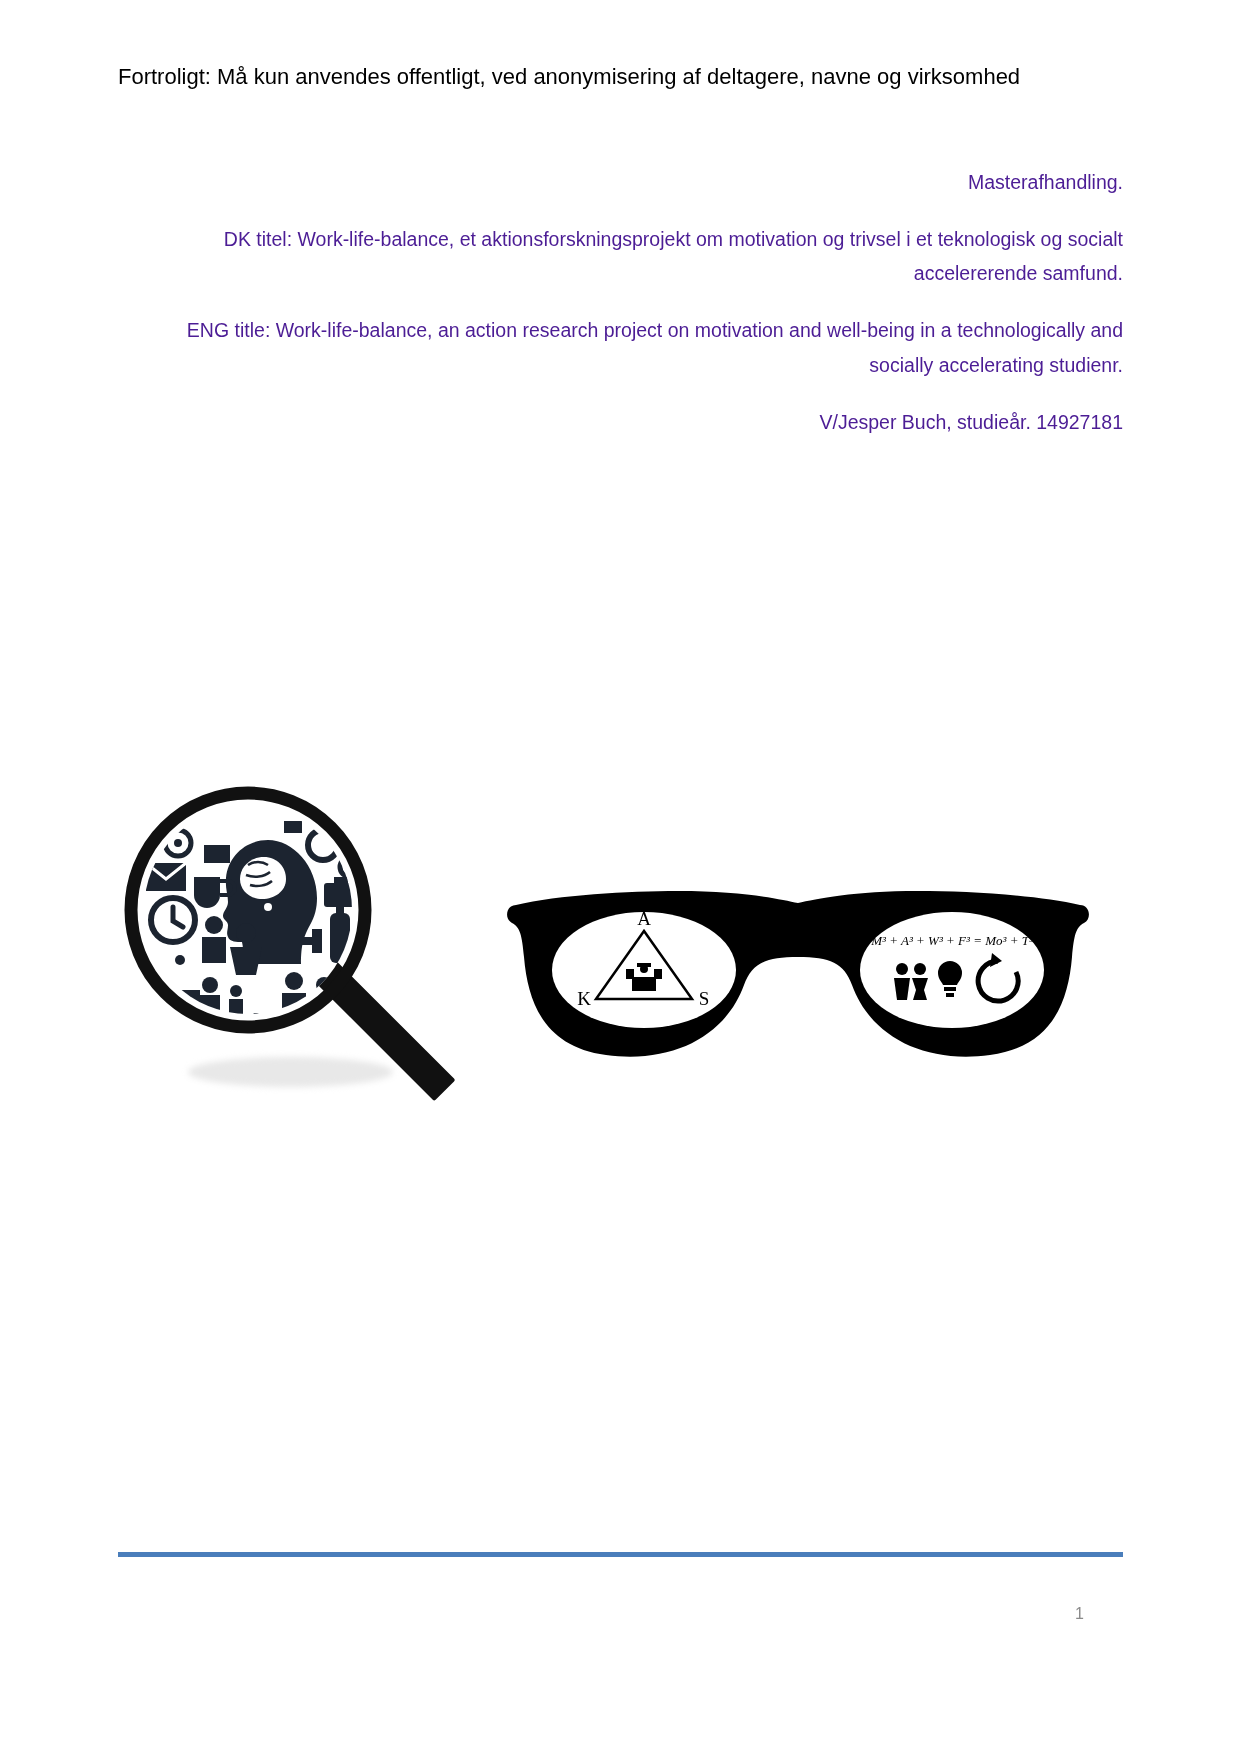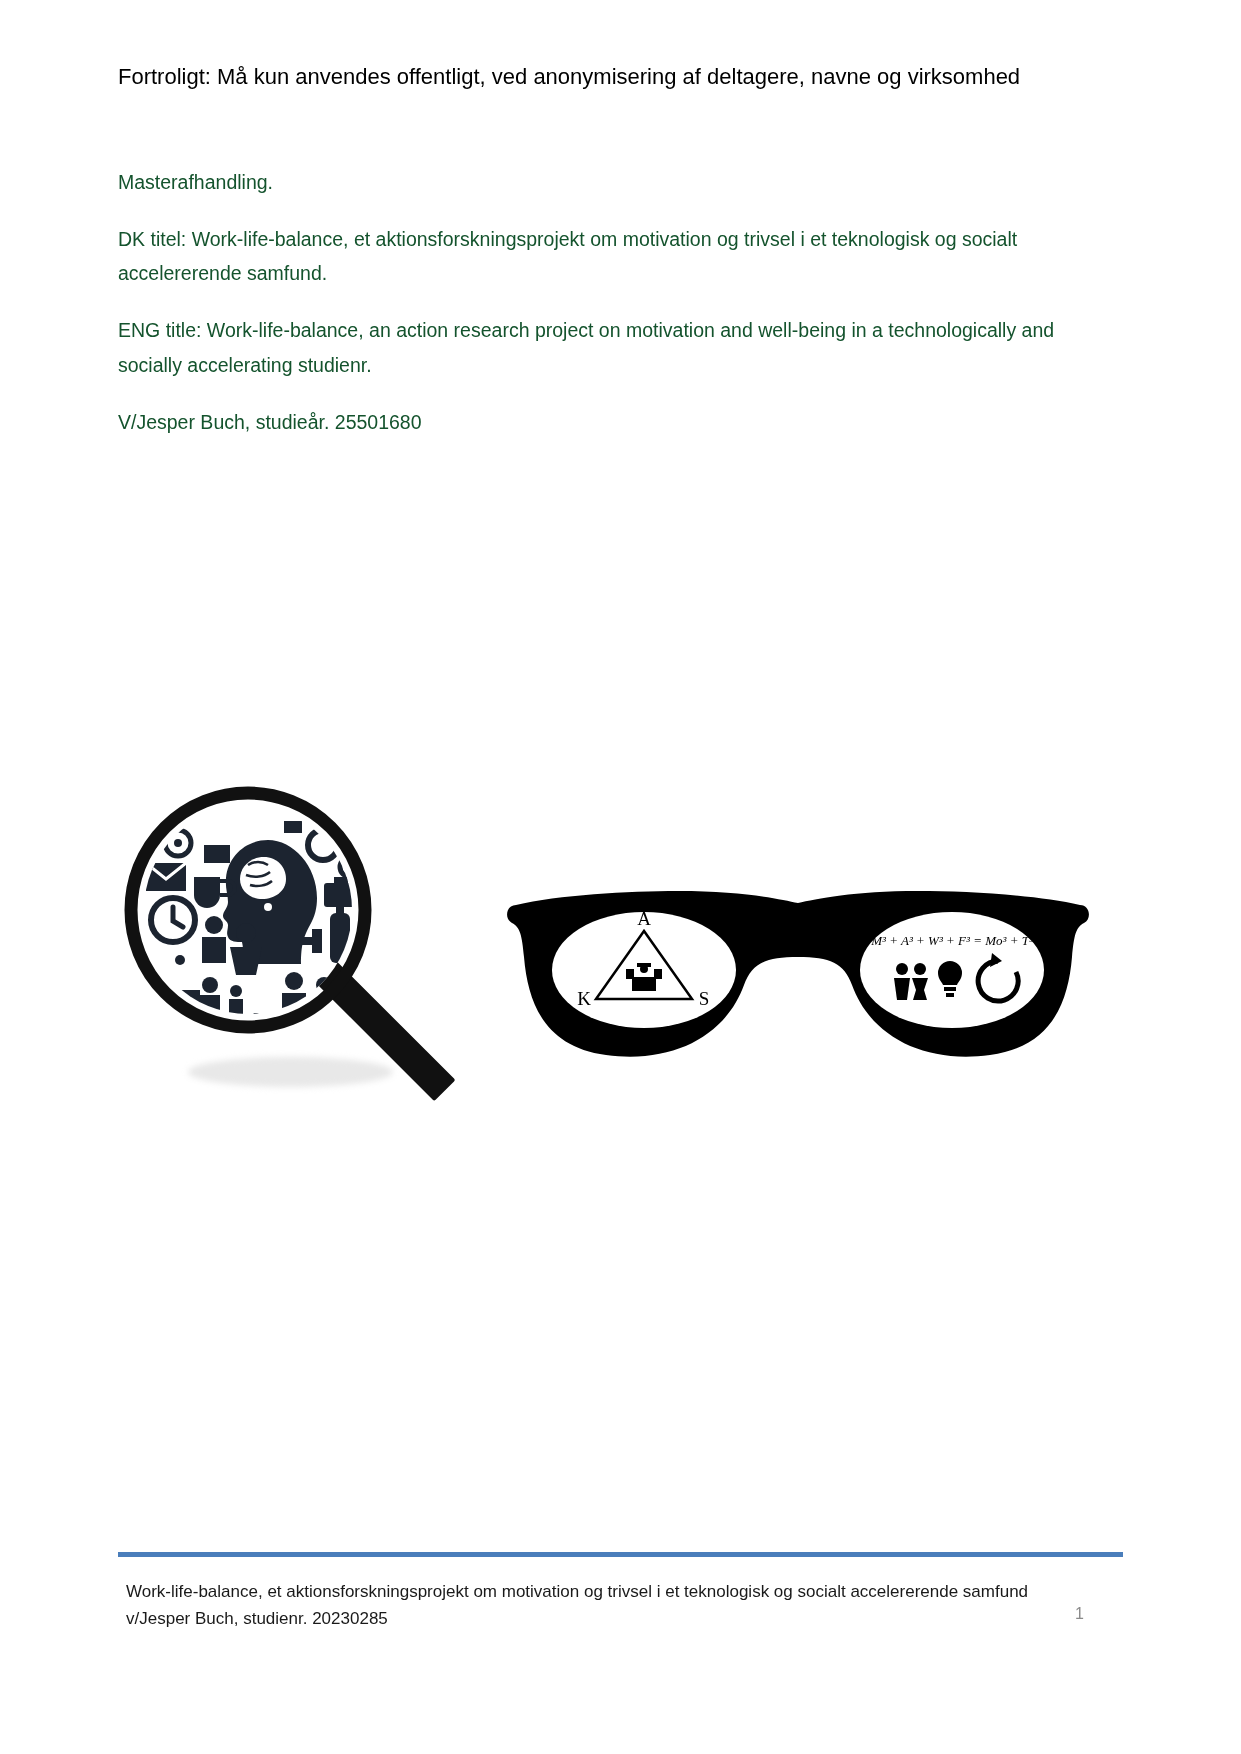--- a/index.html
+++ b/index.html
@@ -30,21 +30,22 @@
     font-size: 22px;
     line-height: 1.5;
     color: #000;
     margin: 0 0 0 0;
   }
   .spacer-1 { height: 72px; }
   p.para {
     font-size: 19.5px;
     line-height: 1.78;
     margin: 0 0 22px 0;
-    color: #14532d;
+    color: #4c1d95;
+    text-align: right;
   }
   .images {
     position: absolute;
     left: 118px;
     top: 785px;
     width: 1005px;
     height: 500px;
   }
   .magnifier {
     position: absolute;
@@ -100,21 +101,21 @@
 
 <div class="page">
 
   <div class="content">
     <div class="confidential">Fortroligt: Må kun anvendes offentligt, ved anonymisering af deltagere, navne og virksomhed</div>
     <div class="spacer-1"></div>
 
     <p class="para">Masterafhandling.</p>
     <p class="para">DK titel: Work-life-balance, et aktionsforskningsprojekt om motivation og trivsel i et teknologisk og socialt accelererende samfund.</p>
     <p class="para">ENG title: Work-life-balance, an action research project on motivation and well-being in a technologically and socially accelerating studienr.</p>
-    <p class="para">V/Jesper Buch, studieår. 25501680</p>
+    <p class="para">V/Jesper Buch, studieår. 14927181</p>
   </div>
 
   <div class="images">
 
     <div class="shadow-ellipse"></div>
 
     <div class="magnifier">
       <svg width="380" height="340" viewBox="0 0 380 340" xmlns="http://www.w3.org/2000/svg">
         <defs>
           <clipPath id="lensClip">
@@ -227,16 +228,15 @@
 
           <path d="M500 96a20 20 0 1 0 18 11" fill="none" stroke="#000000" stroke-width="5"></path>
           <path d="M494 88l10 8-12 6z"></path>
         </g>
       </svg>
     </div>
 
   </div>
 
   <div class="footer-rule"></div>
-  <div class="footer">Work-life-balance, et aktionsforskningsprojekt om motivation og trivsel i et teknologisk og socialt accelererende samfund v/Jesper Buch, studienr. 20230285</div>
   <div class="page-number">1</div>
 
 </div>
 
 </body></html>

